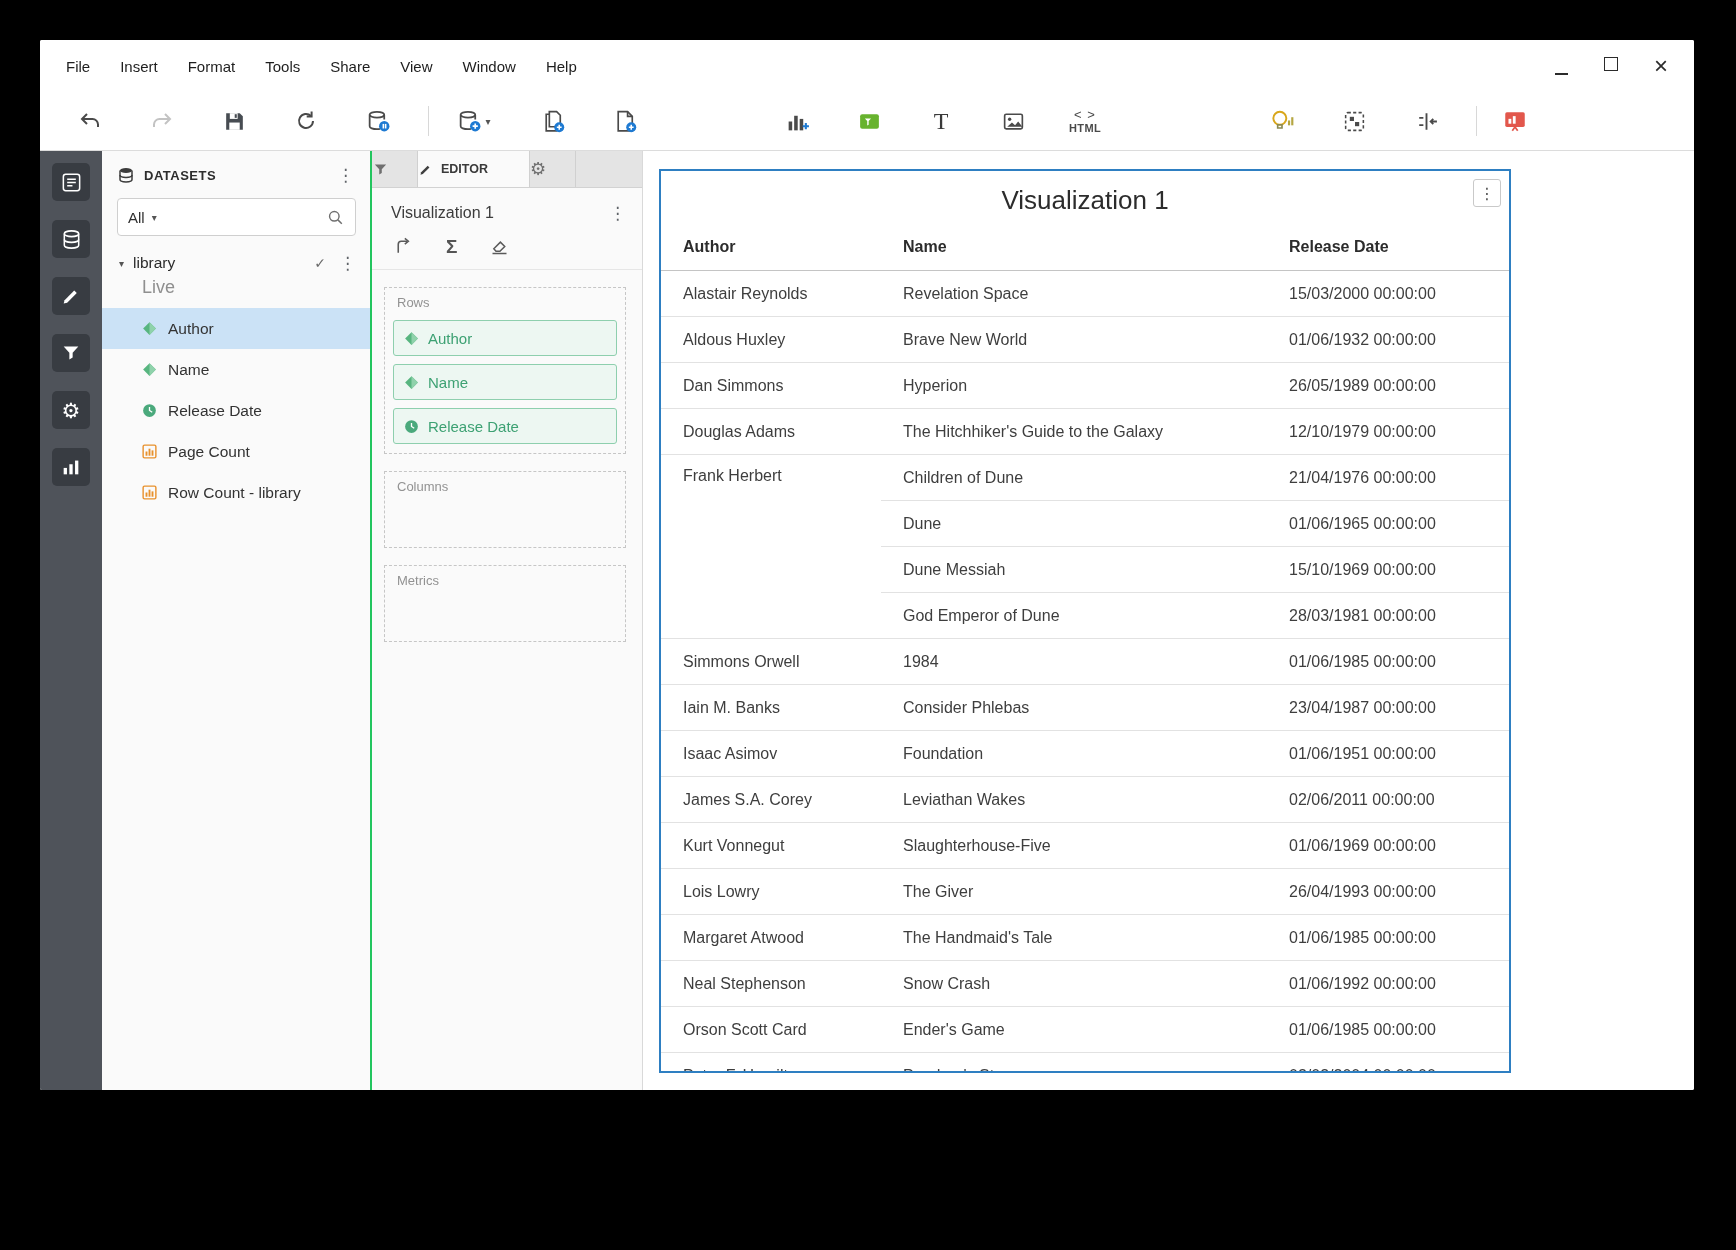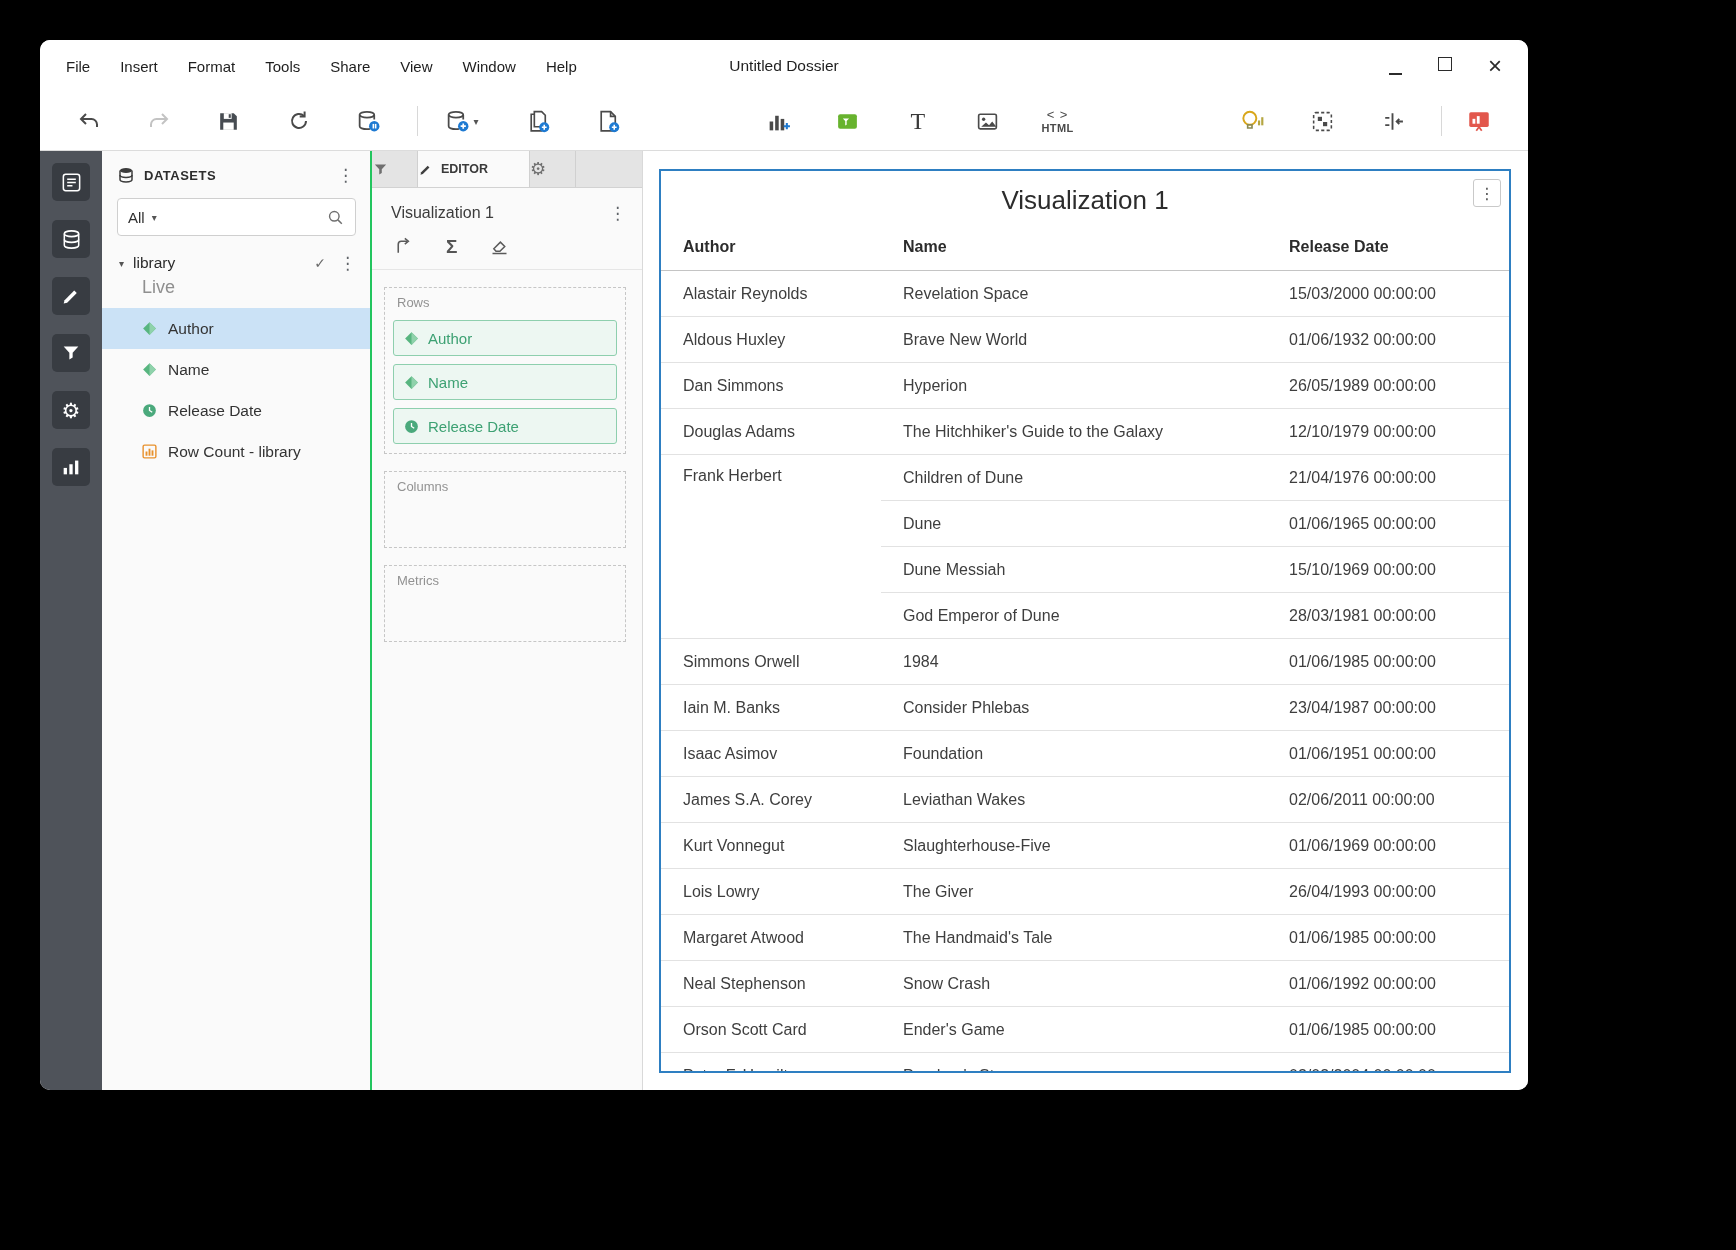--- a/index.html
+++ b/index.html
@@ -1,17 +1,17 @@
 <!DOCTYPE html>
 <html><head>
 <meta charset="utf-8">
 <style>
   html,body{margin:0;padding:0;}
   body{width:1736px;height:1250px;background:#000;font-family:"Liberation Sans","DejaVu Sans",sans-serif;position:relative;overflow:hidden;}
-  .window{position:absolute;left:40px;top:40px;width:1488px;height:1050px;background:#fff;border-radius:10px;overflow:hidden;box-shadow:0 10px 40px rgba(0,0,0,.6);}
+  .window{position:absolute;left:40px;top:40px;width:1654px;height:1050px;background:#fff;border-radius:2px;overflow:hidden;box-shadow:0 10px 40px rgba(0,0,0,.6);}
 
   
   .titlebar{height:52px;background:#fff;display:flex;align-items:center;position:relative;}
   .menubar{display:flex;gap:30px;padding-left:26px;font-size:15px;color:#1e1e1e;z-index:2;}
   .menu-item{cursor:default;}
   .win-title{position:absolute;left:0;right:0;text-align:center;font-size:15.5px;color:#1e1e1e;}
   .win-controls{margin-left:auto;display:flex;align-items:center;gap:36px;padding-right:26px;z-index:2;}
   .ctl-min{display:inline-block;width:13px;height:0;border-bottom:2px solid #2b2b2b;margin-bottom:-4px;}
   .ctl-max{display:inline-block;width:12px;height:12px;border:1.6px solid #2b2b2b;}
   .ctl-close{font-size:24px;color:#2b2b2b;line-height:14px;}
@@ -88,21 +88,20 @@
     <div class="menubar">
       <span class="menu-item">File</span>
       <span class="menu-item">Insert</span>
       <span class="menu-item">Format</span>
       <span class="menu-item">Tools</span>
       <span class="menu-item">Share</span>
       <span class="menu-item">View</span>
       <span class="menu-item">Window</span>
       <span class="menu-item">Help</span>
     </div>
-    <div class="win-title">Untitled Dossier</div>
     <div class="win-controls">
       <span><span class="ctl-min"></span></span>
       <span><span class="ctl-max"></span></span>
       <span class="ctl-close">×</span>
     </div>
   </div>
 
   <div class="toolbar">
     <div class="tb">
       <svg class="ic" width="24" height="24" viewBox="0 0 24 24">
@@ -305,20 +304,29 @@
             <path d="M8 1.2L14.8 8 8 14.8z" fill="#8fd2ab"></path>
           </svg>
         <span>Name</span>
       </div>
       <div class="field-row">
         <svg class="ic" width="15" height="15" viewBox="0 0 16 16">
             <circle cx="8" cy="8" r="6.8" fill="#4aa97c"></circle>
             <path d="M8 4.3V8l2.9 1.9" fill="none" stroke="#fff" stroke-width="1.4"></path>
           </svg>
         <span>Release Date</span>
+      </div>
+      <div class="field-row">
+        <svg class="ic" width="15" height="15" viewBox="0 0 16 16">
+            <rect x="1.2" y="1.2" width="13.6" height="13.6" rx="1.5" fill="none" stroke="#e8912d" stroke-width="1.5"></rect>
+            <rect x="3.8" y="8" width="2" height="4.5" fill="#e8912d"></rect>
+            <rect x="7" y="5" width="2" height="7.5" fill="#e8912d"></rect>
+            <rect x="10.2" y="6.8" width="2" height="5.7" fill="#e8912d"></rect>
+          </svg>
+        <span>Page Count</span>
       </div>
       <div class="field-row">
         <svg class="ic" width="15" height="15" viewBox="0 0 16 16">
             <rect x="1.2" y="1.2" width="13.6" height="13.6" rx="1.5" fill="none" stroke="#e8912d" stroke-width="1.5"></rect>
             <rect x="3.8" y="8" width="2" height="4.5" fill="#e8912d"></rect>
             <rect x="7" y="5" width="2" height="7.5" fill="#e8912d"></rect>
             <rect x="10.2" y="6.8" width="2" height="5.7" fill="#e8912d"></rect>
           </svg>
         <span>Row Count - library</span>
       </div>

